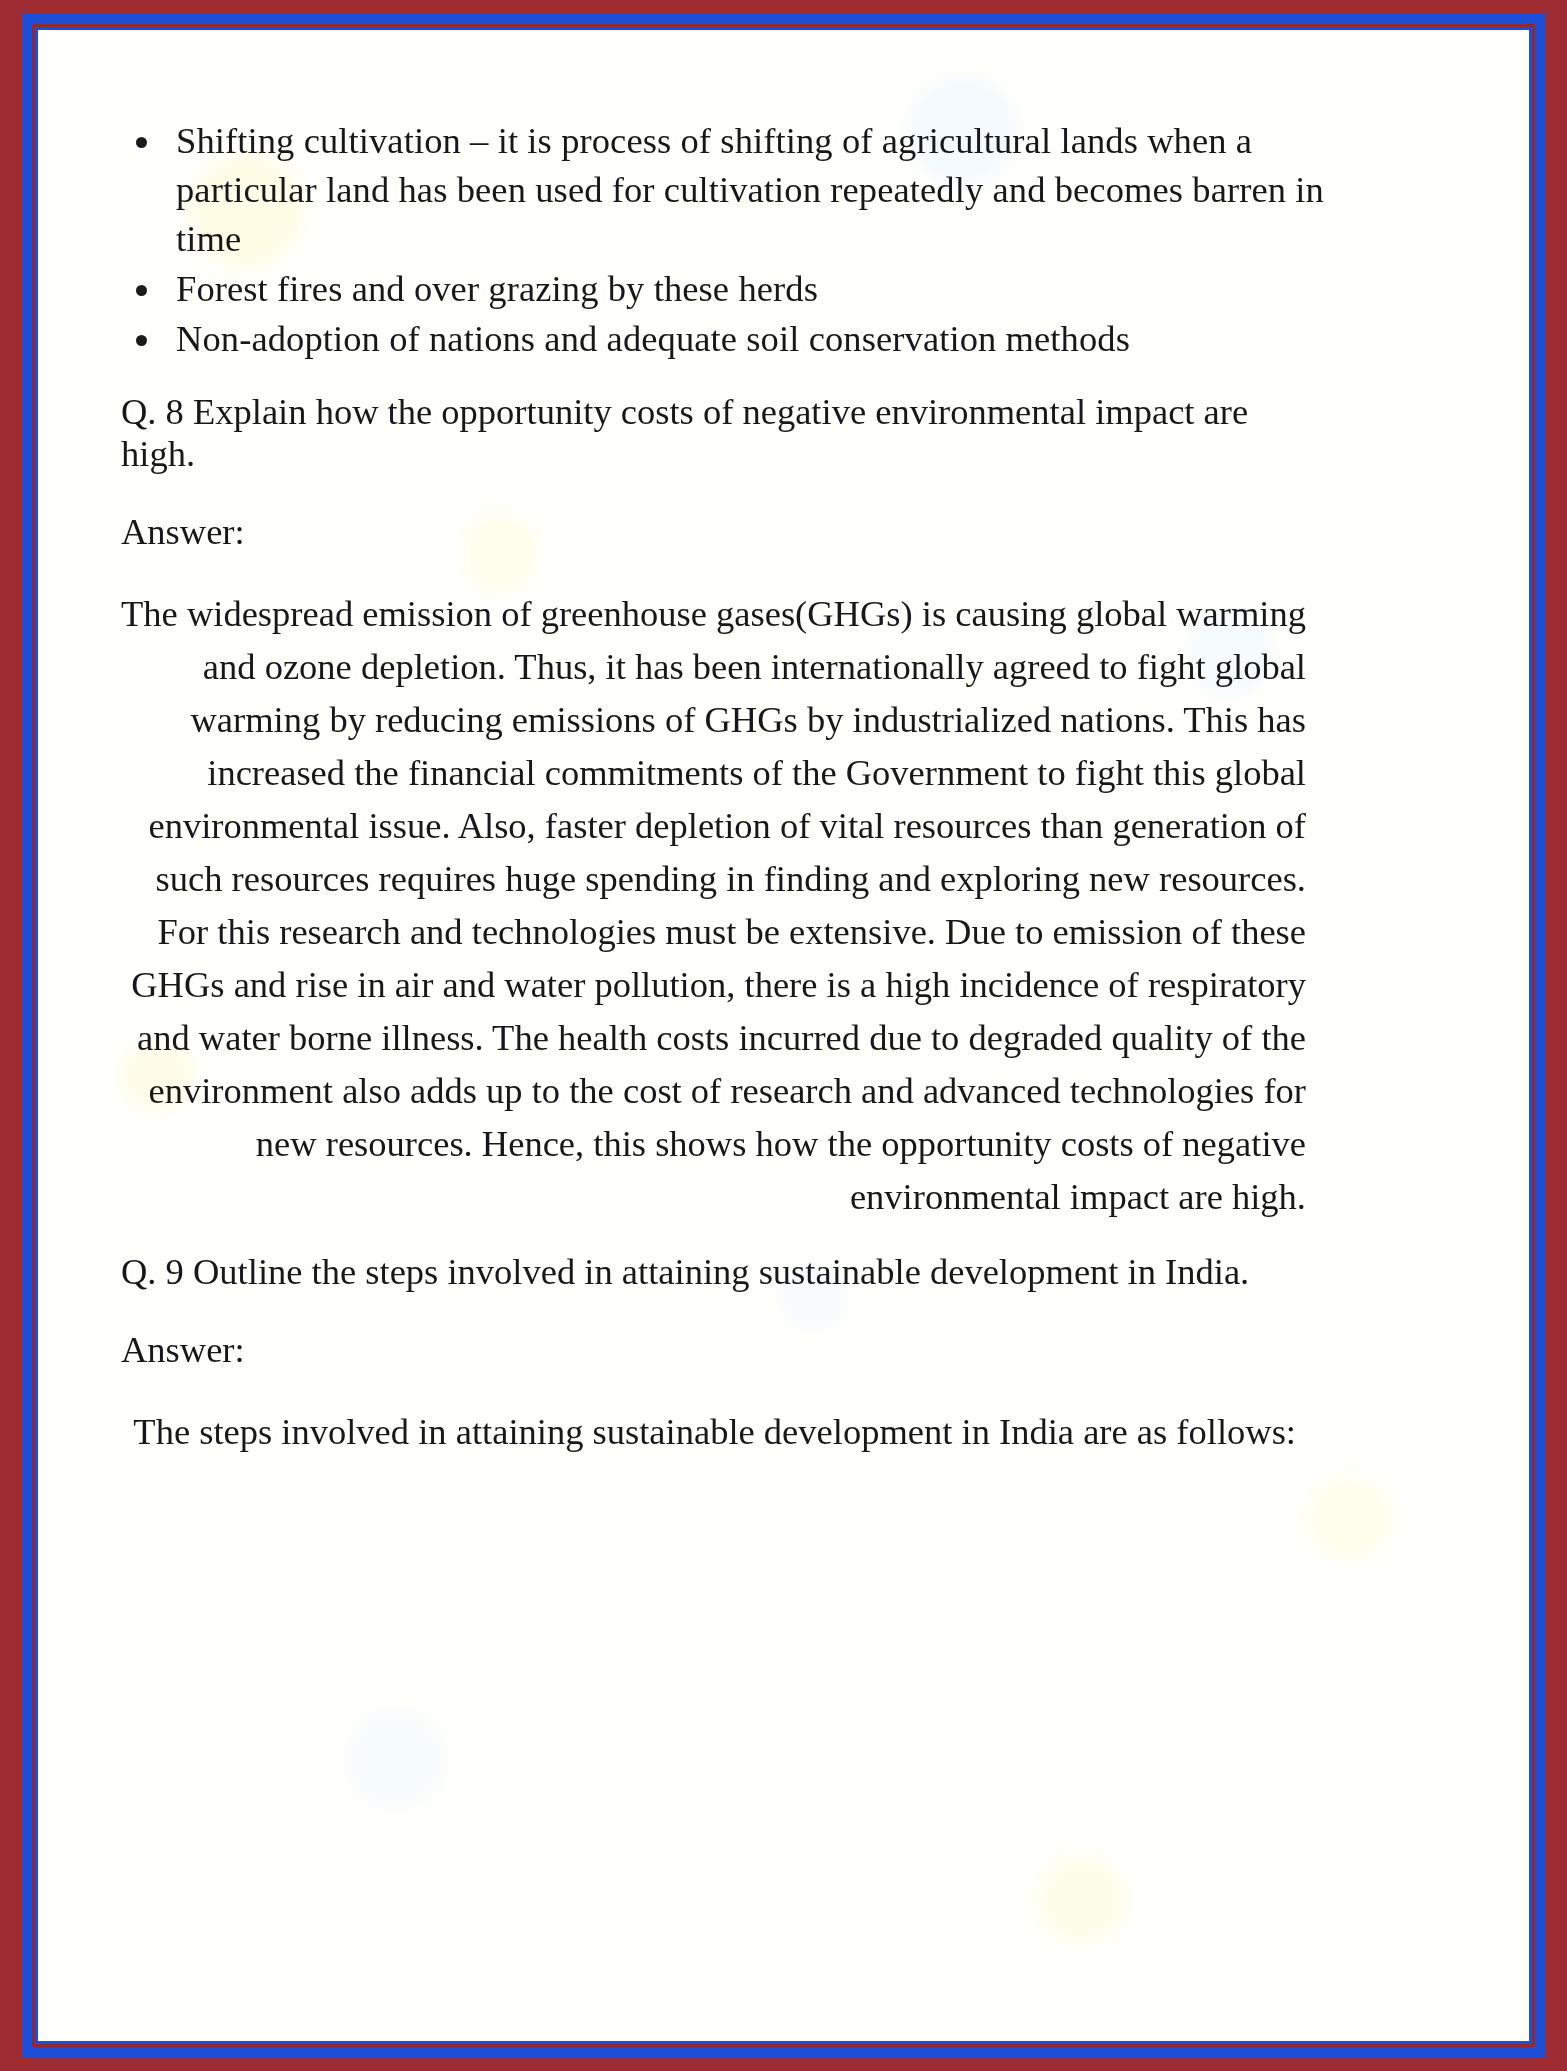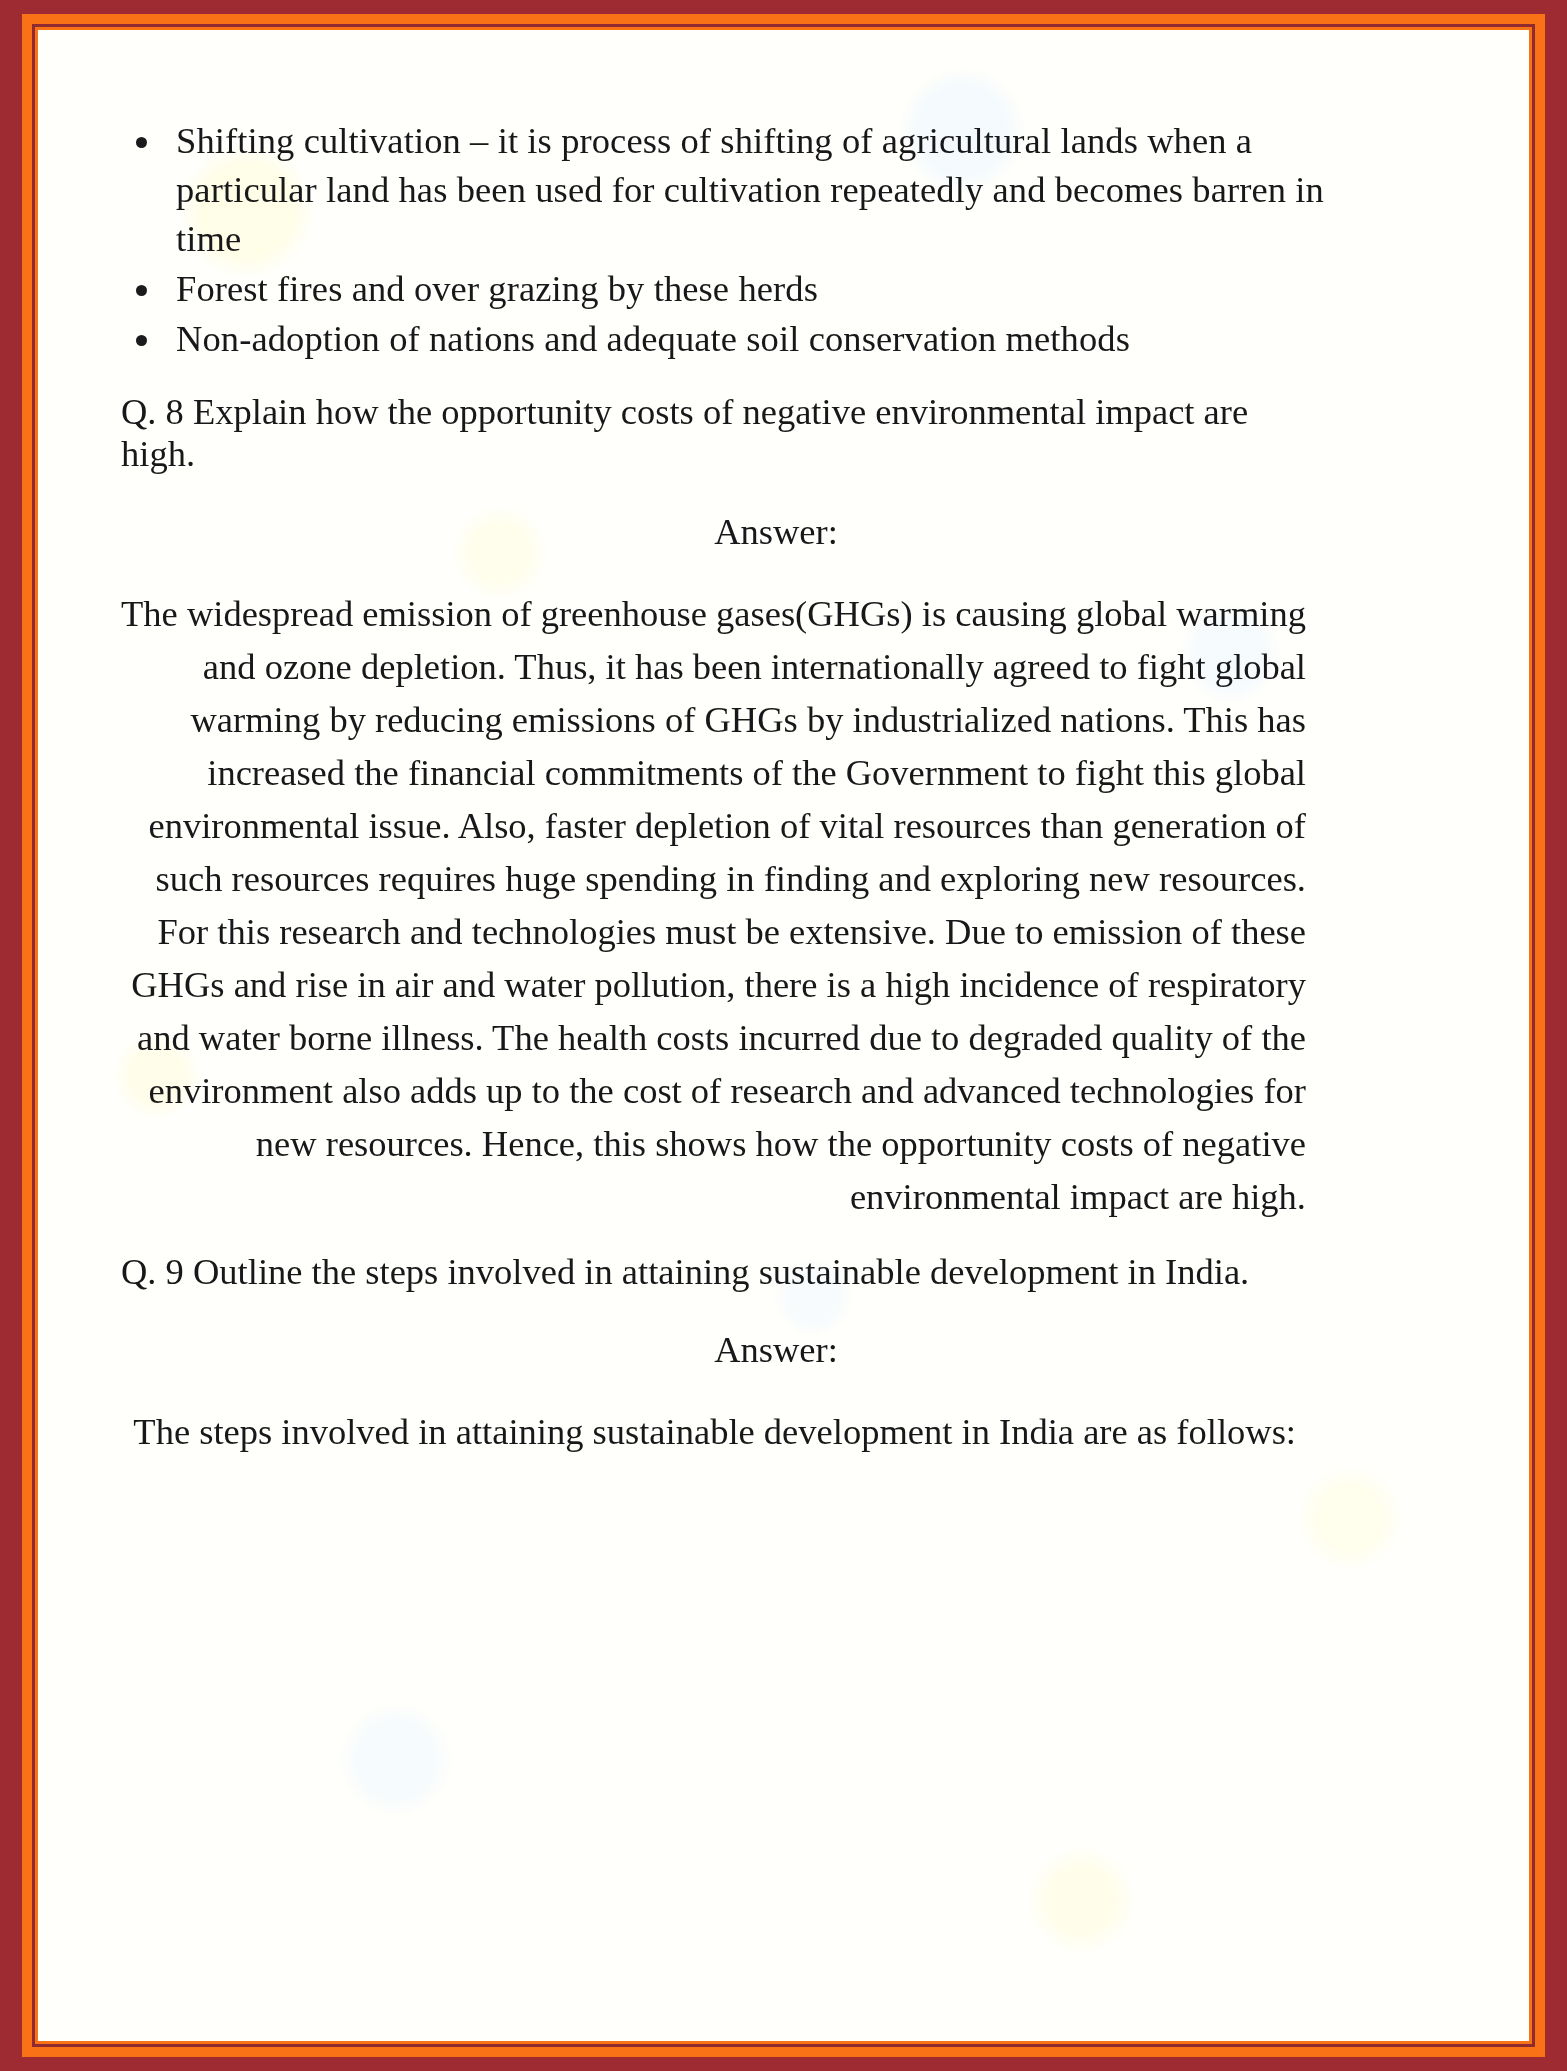--- a/index.html
+++ b/index.html
@@ -23,21 +23,21 @@
     height: 2071px;
     background: #9e2b32;
     box-sizing: border-box;
   }
   #frame-gap {
     position: absolute;
     left: 22px;
     top: 14px;
     right: 22px;
     bottom: 14px;
-    background: #f97316;
+    background: #1d4ed8;
     box-sizing: border-box;
   }
   #frame-rule {
     position: absolute;
     left: 10px;
     top: 10px;
     right: 10px;
     bottom: 10px;
     border: 3px solid #8f2a30;
     box-sizing: border-box;
@@ -109,21 +109,20 @@
   .question {
     font-size: 36.5px;
     line-height: 42px;
     margin: 28px 0 0 0;
     max-width: 1135px;
   }
   .answer-label {
     font-size: 36.5px;
     line-height: 50px;
     margin: 32px 0 0 0;
-    text-align: center;
   }
   .para {
     font-size: 36.5px;
     line-height: 53px;
     margin: 30px 0 0 0;
     max-width: 1185px;
     text-align: right;
   }
   .para.tight { max-width: 1175px; }
   .question.q9 { max-width: 1190px; }

